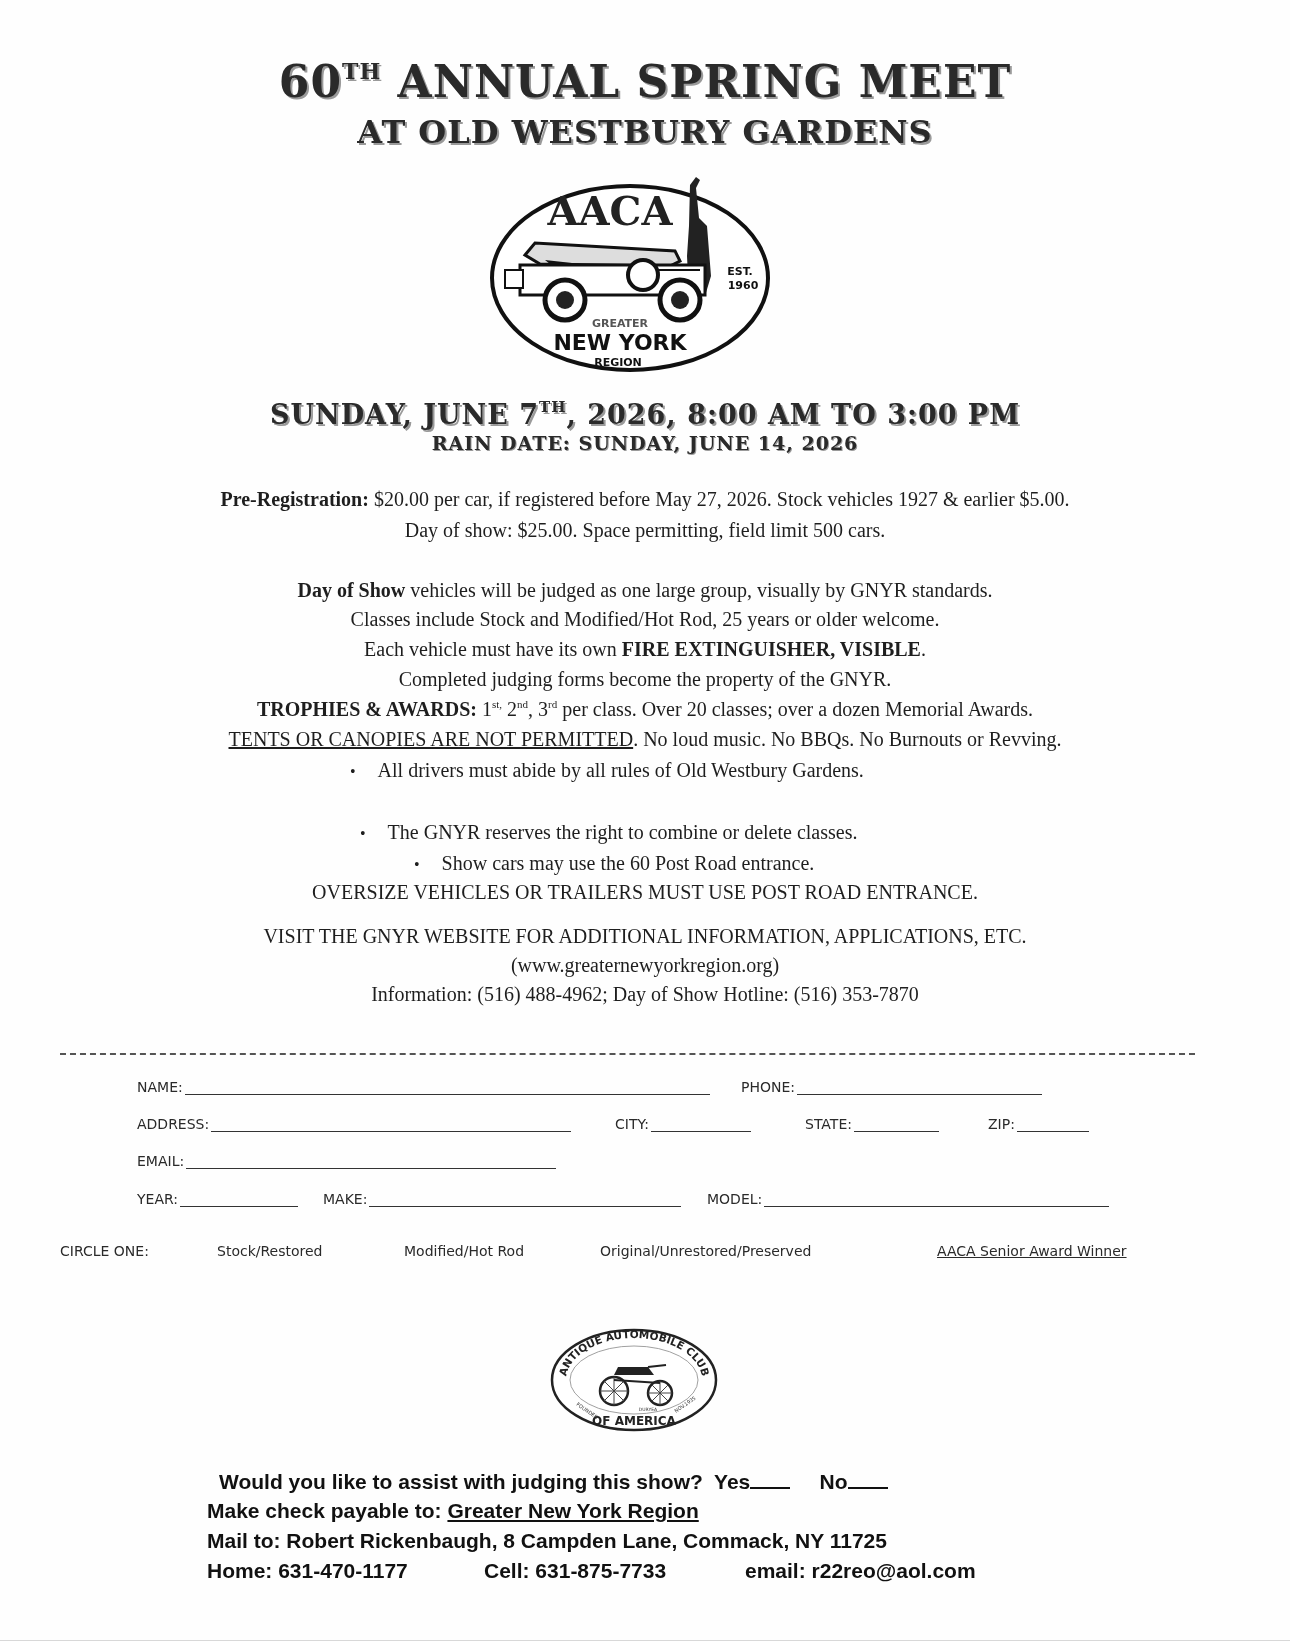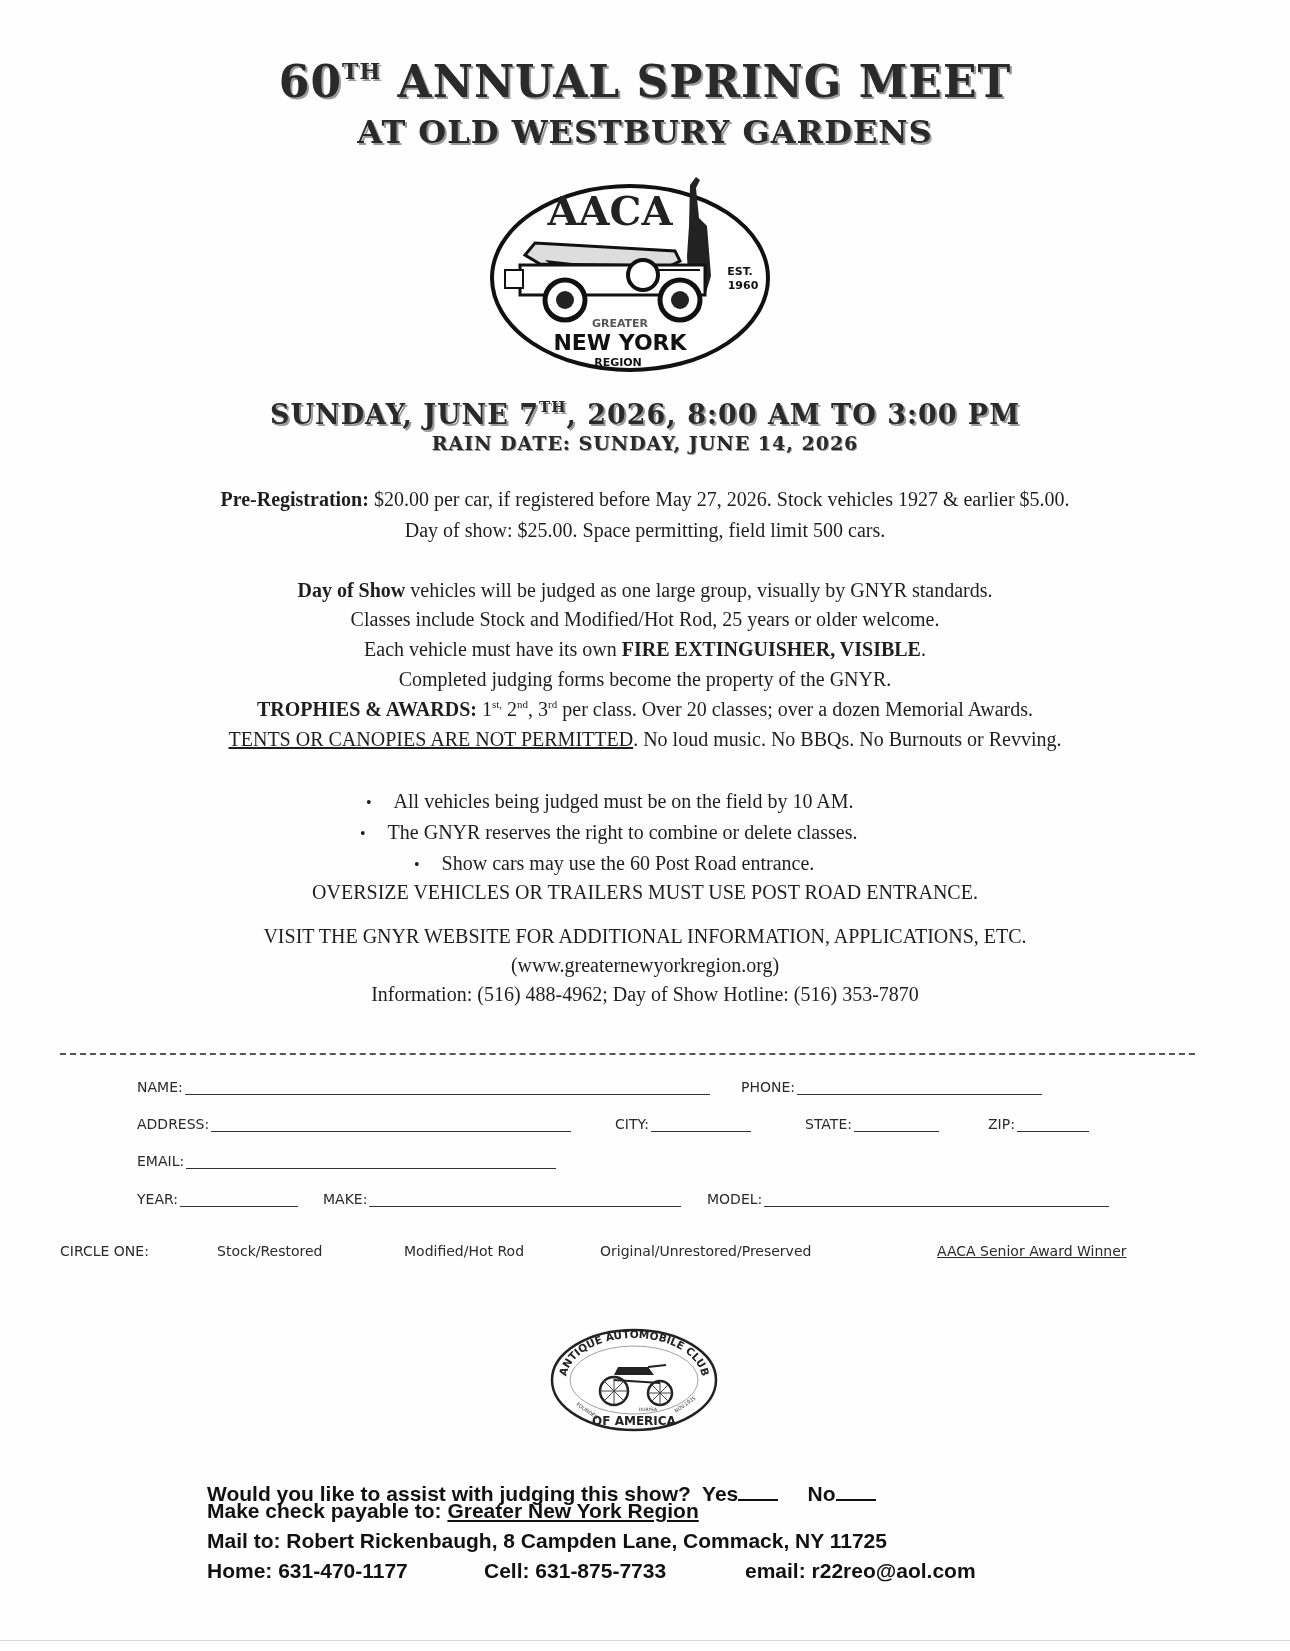--- a/index.html
+++ b/index.html
@@ -65,21 +65,21 @@
 
   <div class="abs center serif" style="top:488px;"><b>Pre-Registration:</b><span> $20.00 per car, if registered before May 27, 2026. Stock vehicles 1927 &amp; earlier $5.00.</span></div>
   <div class="abs center serif" style="top:519px;">Day of show: $25.00. Space permitting, field limit 500 cars.</div>
   <div class="abs center serif" style="top:579px;"><b>Day of Show</b><span> vehicles will be judged as one large group, visually by GNYR standards.</span></div>
   <div class="abs center serif" style="top:608px;">Classes include Stock and Modified/Hot Rod, 25 years or older welcome.</div>
   <div class="abs center serif" style="top:638px;"><span>Each vehicle must have its own </span><b>FIRE EXTINGUISHER, VISIBLE</b><span>.</span></div>
   <div class="abs center serif" style="top:668px;">Completed judging forms become the property of the GNYR.</div>
   <div class="abs center serif" style="top:698px;"><b>TROPHIES &amp; AWARDS:</b><span> 1</span><sup>st,</sup><span> 2</span><sup>nd</sup><span>, 3</span><sup>rd</sup><span> per class. Over 20 classes; over a dozen Memorial Awards.</span></div>
   <div class="abs center serif" style="top:728px;"><span class="u">TENTS OR CANOPIES ARE NOT PERMITTED</span><span>. No loud music. No BBQs. No Burnouts or Revving.</span></div>
 
-  <div class="abs serif bullet" style="left:366px; top:790px;">All vehicles being judged must be on the field by 10 AM.</div>
+  <div class="abs serif bullet" style="left:350px; top:759px;">All drivers must abide by all rules of Old Westbury Gardens.</div>
   <div class="abs serif bullet" style="left:360px; top:821px;">The GNYR reserves the right to combine or delete classes.</div>
   <div class="abs serif bullet" style="left:414px; top:852px;">Show cars may use the 60 Post Road entrance.</div>
   <div class="abs center serif" style="top:881px;">OVERSIZE VEHICLES OR TRAILERS MUST USE POST ROAD ENTRANCE.</div>
 
   <div class="abs center serif" style="top:925px;">VISIT THE GNYR WEBSITE FOR ADDITIONAL INFORMATION, APPLICATIONS, ETC.</div>
   <div class="abs center serif" style="top:954px;">(www.greaternewyorkregion.org)</div>
   <div class="abs center serif" style="top:983px;">Information: (516) 488-4962; Day of Show Hotline: (516) 353-7870</div>
 
   <div class="abs dash"></div>
 
@@ -175,21 +175,21 @@
         <line x1="100" y1="68" x2="124" y2="68"></line>
           <line x1="112" y1="56" x2="112" y2="80"></line>
         <line x1="104" y1="60" x2="120" y2="76"></line>
           <line x1="120" y1="60" x2="104" y2="76"></line>
       </g>
       <line x1="66" y1="55" x2="112" y2="58" stroke="#222" stroke-width="2"></line>
       <text x="100" y="86" text-anchor="middle" font-family="DejaVu Sans, sans-serif" font-size="4.5" fill="#333">DURYEA</text>
     </svg>
   </div>
 
-  <div class="abs arial" style="left:207px; top:1469px;margin-top:12px;">
+  <div class="abs arial" style="left:219px; top:1469px;">
     <span>Would you like to assist with judging this show?</span>&nbsp;
     <span>Yes</span><span class="blank"></span>&nbsp;&nbsp;&nbsp;&nbsp;&nbsp;<span>No</span><span class="blank"></span>
   </div>
   <div class="abs arial" style="left:207px; top:1499px;">
     <span>Make check payable to: </span><span class="u">Greater New York Region</span>
   </div>
   <div class="abs arial" style="left:207px; top:1529px;">Mail to: Robert Rickenbaugh, 8 Campden Lane, Commack, NY 11725</div>
   <div class="abs arial" style="left:207px; top:1559px;">Home: 631-470-1177</div>
   <div class="abs arial" style="left:484px; top:1559px;">Cell: 631-875-7733</div>
   <div class="abs arial" style="left:745px; top:1559px;">email: r22reo@aol.com</div>

